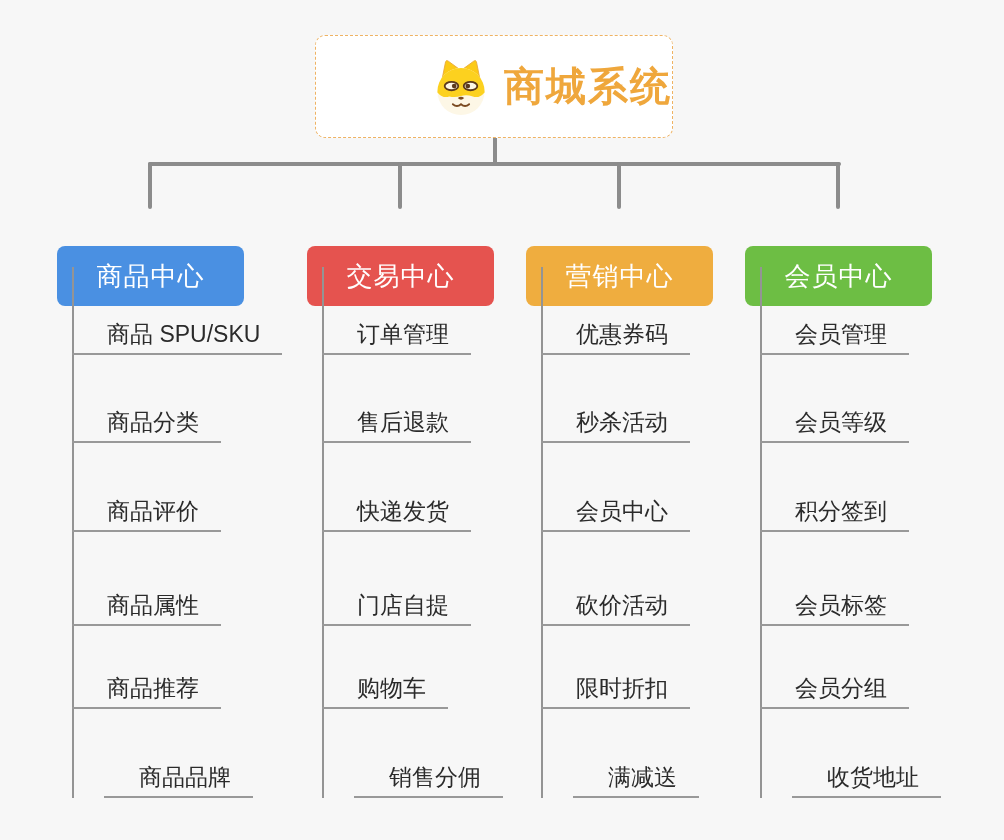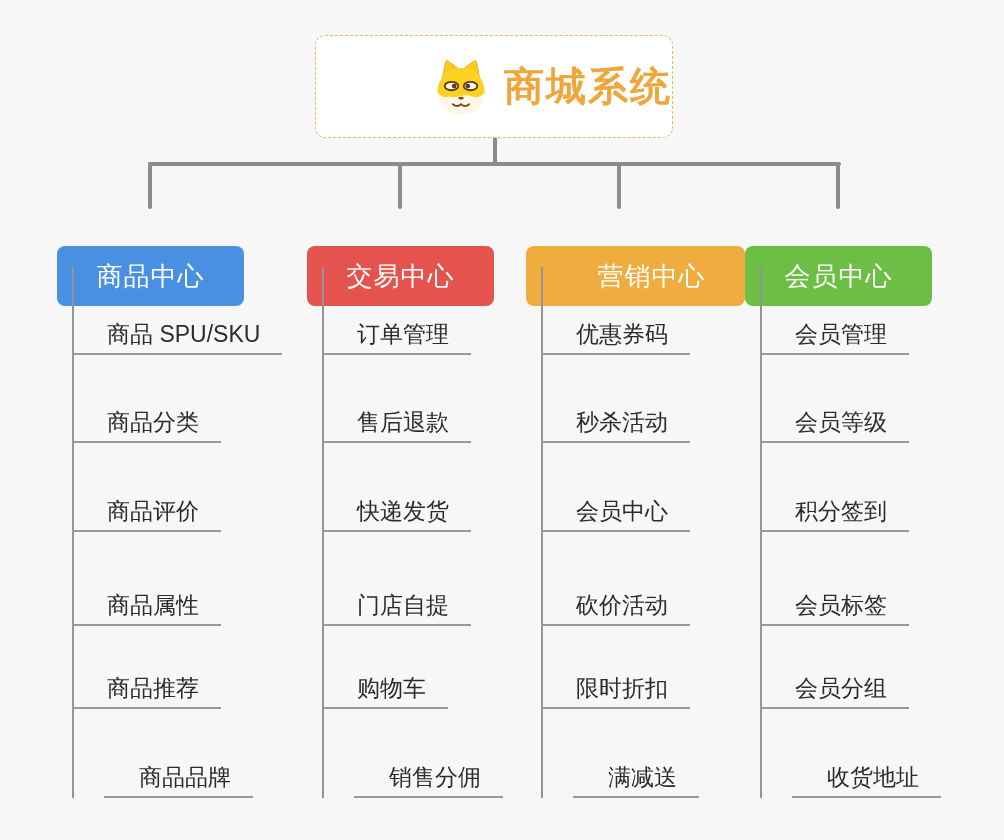--- a/index.html
+++ b/index.html
@@ -134,21 +134,21 @@
     <div class="branch-vline"></div>
     <div class="tree-item item-0">订单管理</div>
     <div class="tree-item item-1">售后退款</div>
     <div class="tree-item item-2">快递发货</div>
     <div class="tree-item item-3">门店自提</div>
     <div class="tree-item item-4">购物车</div>
     <div class="tree-item item-5">销售分佣</div>
   </div>
 
   <div class="branch branch-3">
-    <div class="branch-box" style="background-color: rgb(239, 173, 63); padding-left: 32px;">营销中心</div>
+    <div class="branch-box" style="background-color: rgb(239, 173, 63);">营销中心</div>
     <div class="branch-vline"></div>
     <div class="tree-item item-0">优惠券码</div>
     <div class="tree-item item-1">秒杀活动</div>
     <div class="tree-item item-2">会员中心</div>
     <div class="tree-item item-3">砍价活动</div>
     <div class="tree-item item-5">满减送</div>
     <div class="tree-item item-4">限时折扣</div>
   </div>
 
   <div class="branch branch-4">

